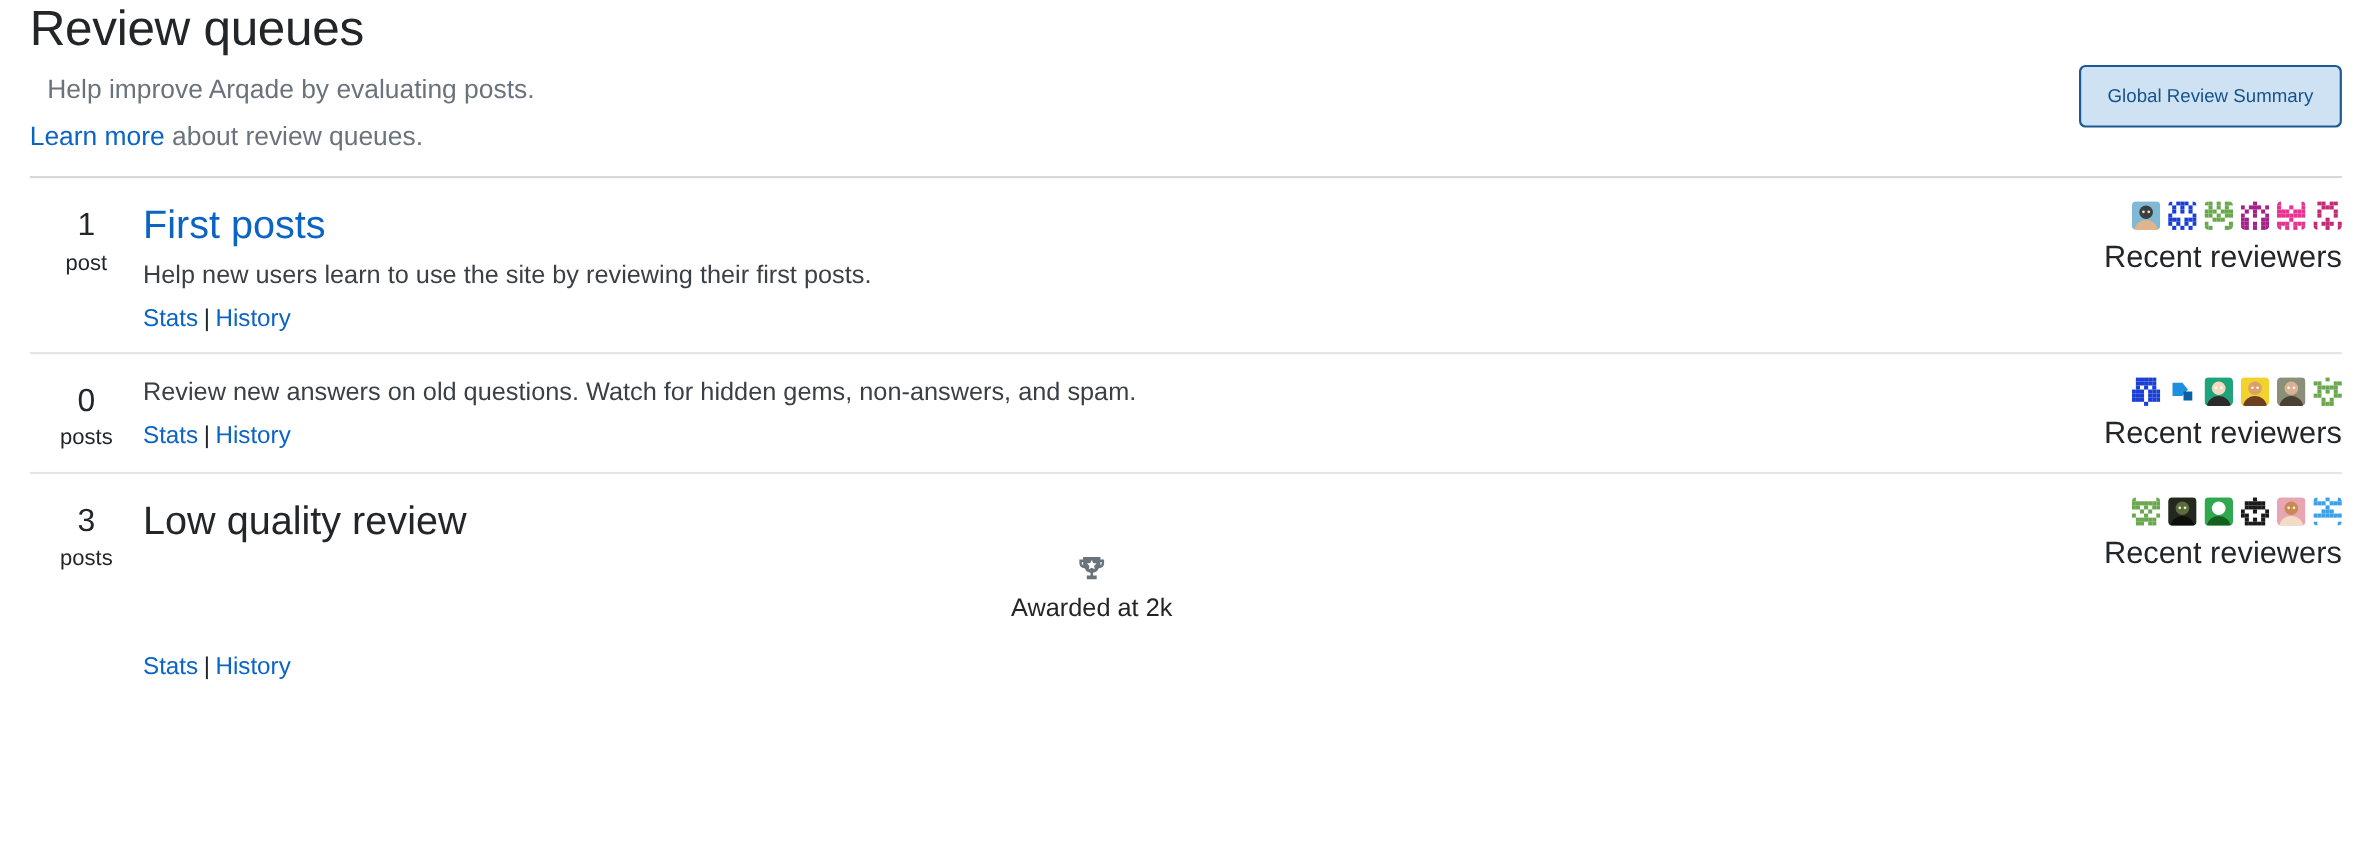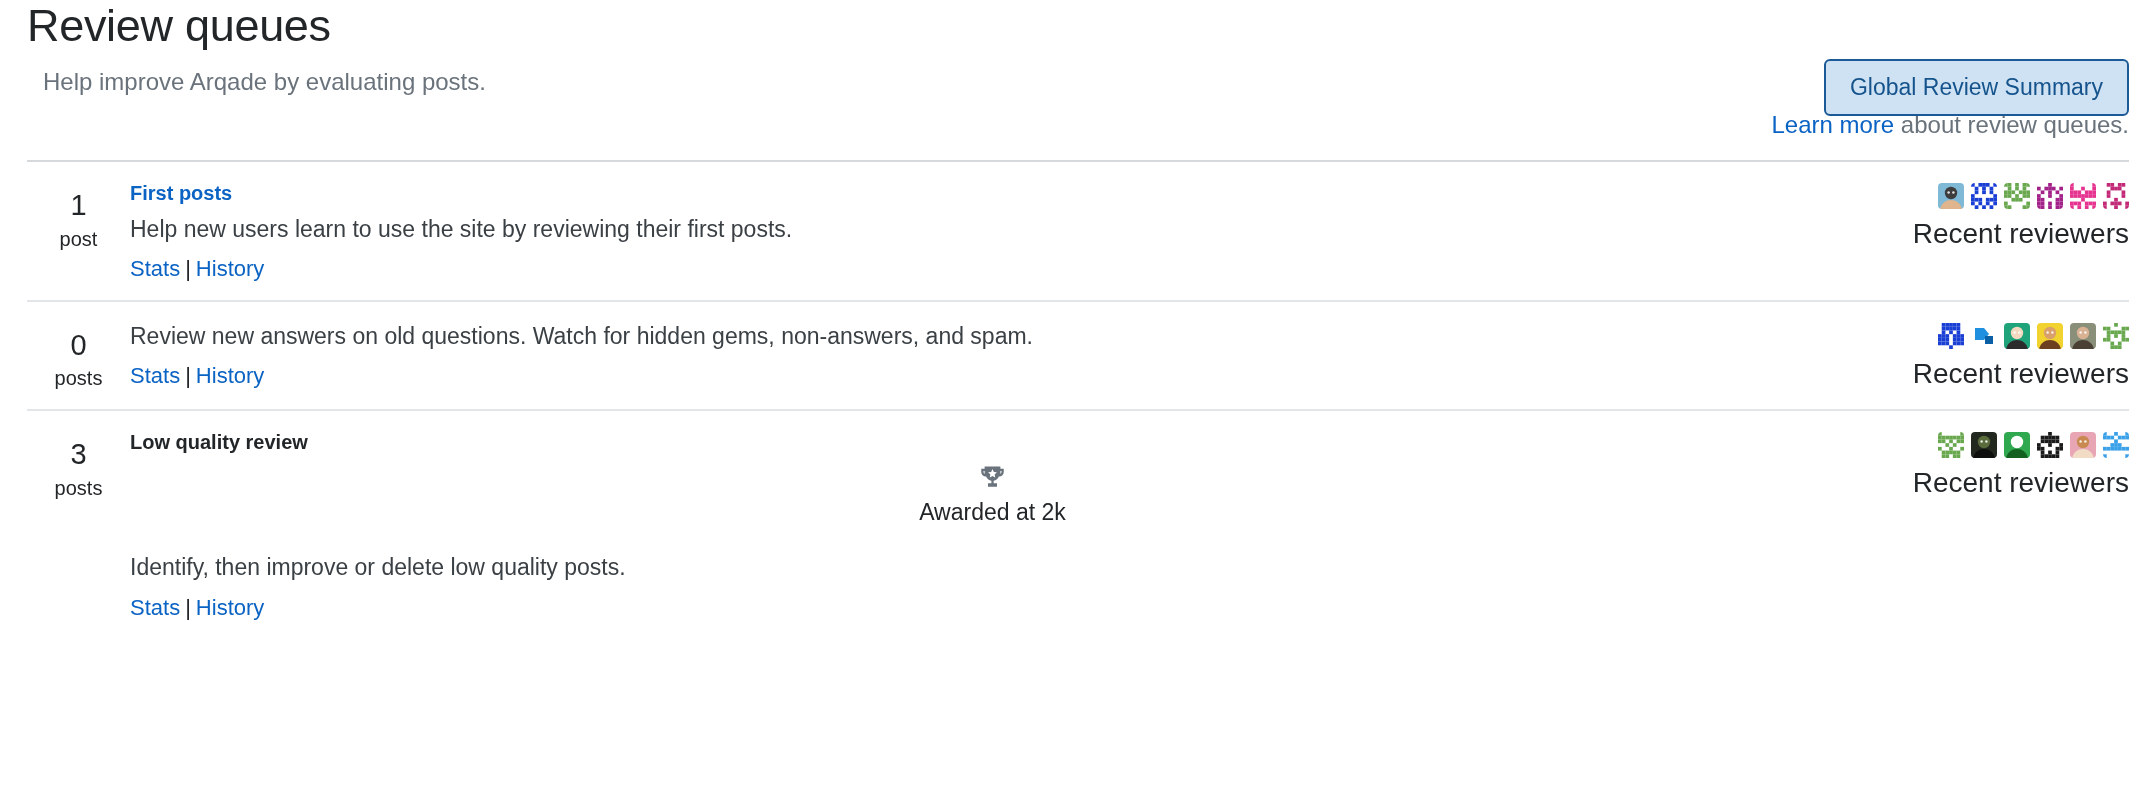--- a/index.html
+++ b/index.html
@@ -42,42 +42,41 @@
     font-size: 24px;
     line-height: 1.42;
     color: #6a737c;
     margin: 0 0 9px 16px;
   }
   .subtitle-2 {
     font-size: 24px;
     line-height: 1.42;
     color: #6a737c;
     margin: 0;
-    text-align: right;
   }
   a.link {
     color: #0b63c4;
     text-decoration: none;
     cursor: pointer;
   }
 
   .summary-button {
     position: absolute;
     right: 0;
     top: 59px;
     display: inline-flex;
     align-items: center;
     justify-content: center;
     height: 57px;
     padding: 0 24px;
     background: #cfe2f3;
     border: 2px solid #1b5a96;
     border-radius: 6px;
     color: #15538c;
-    font-size: 23px;
+    font-size: 17px;
     font-family: "Liberation Sans", "DejaVu Sans", sans-serif;
     cursor: pointer;
     white-space: nowrap;
   }
 
   .divider {
     height: 2px;
     background: #d6d9dc;
     width: 100%;
   }
@@ -108,24 +107,24 @@
     color: #232629;
     margin-top: 3px;
   }
 
   .body-col {
     flex: 1 1 auto;
     padding-left: 0px;
     min-width: 0;
   }
   .queue-title {
-    font-size: 20px;
+    font-size: 36px;
     line-height: 1.25;
     margin: 0 0 8px 0;
-    font-weight: 700;
+    font-weight: 400;
   }
   .queue-title a.link { color: #0b63c4; }
   .queue-title.locked { color: #232629; }
 
   .awarded {
     display: flex;
     align-items: center;
     gap: 9px;
     font-size: 23px;
     color: #232629;
@@ -505,21 +504,20 @@
           <div class="queue-title locked">Low quality review</div>
           <div class="awarded">
             <span class="trophy-icon">
               <svg viewBox="0 0 24 24" aria-hidden="true">
                 <path fill="currentColor" d="M5 3h14v2h3v3a4 4 0 0 1-4 4h-.3A6 6 0 0 1 13 15.7V18h3v3H8v-3h3v-2.3A6 6 0 0 1 6.3 12H6a4 4 0 0 1-4-4V5h3V3zm0 4H4v1a2 2 0 0 0 1 1.7V7zm14 0v2.7A2 2 0 0 0 20 8V7h-1z"></path>
                 <path fill="#ffffff" d="M12 5.4l1.2 2.5 2.7.4-2 1.9.5 2.7-2.4-1.3-2.4 1.3.5-2.7-2-1.9 2.7-.4z"></path>
               </svg>
             </span>
             <span>Awarded at 2k</span>
           </div>
-          <div class="queue-desc">Identify, then improve or delete low quality posts.</div>
           <div class="queue-links"><a class="link">Stats</a><span class="sep">|</span><a class="link">History</a></div>
         </div>
         <div class="reviewers-col">
           <div class="avatar-strip">
             <span class="avatar">
               <svg viewBox="0 0 26 26" aria-hidden="true">
                 <rect width="26" height="26" fill="#ffffff"></rect>
                 <rect x="0.00" y="0.00" width="3.71" height="3.71" fill="#6aa84f"></rect>
                 <rect x="22.29" y="0.00" width="3.71" height="3.71" fill="#6aa84f"></rect>
                 <rect x="0.00" y="3.71" width="3.71" height="3.71" fill="#6aa84f"></rect>

